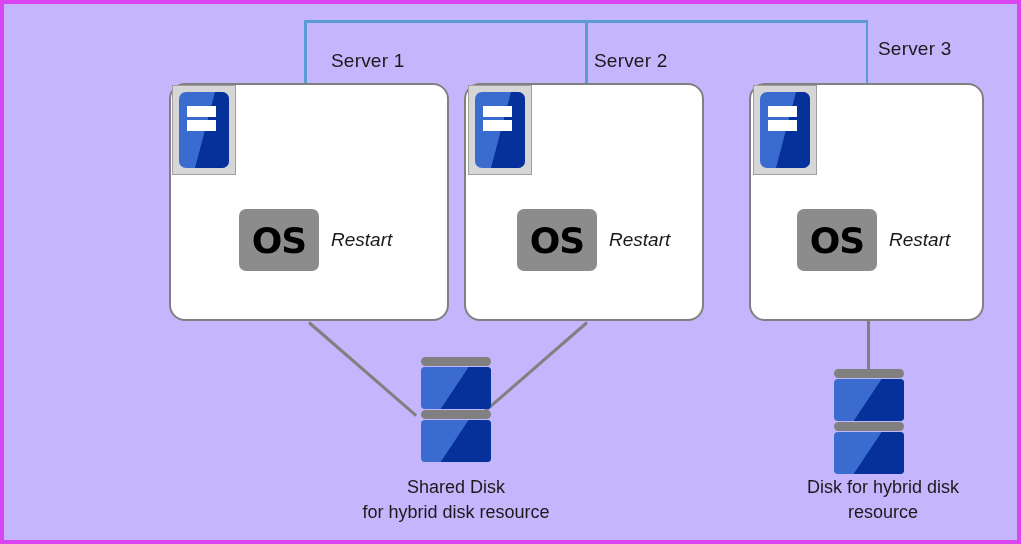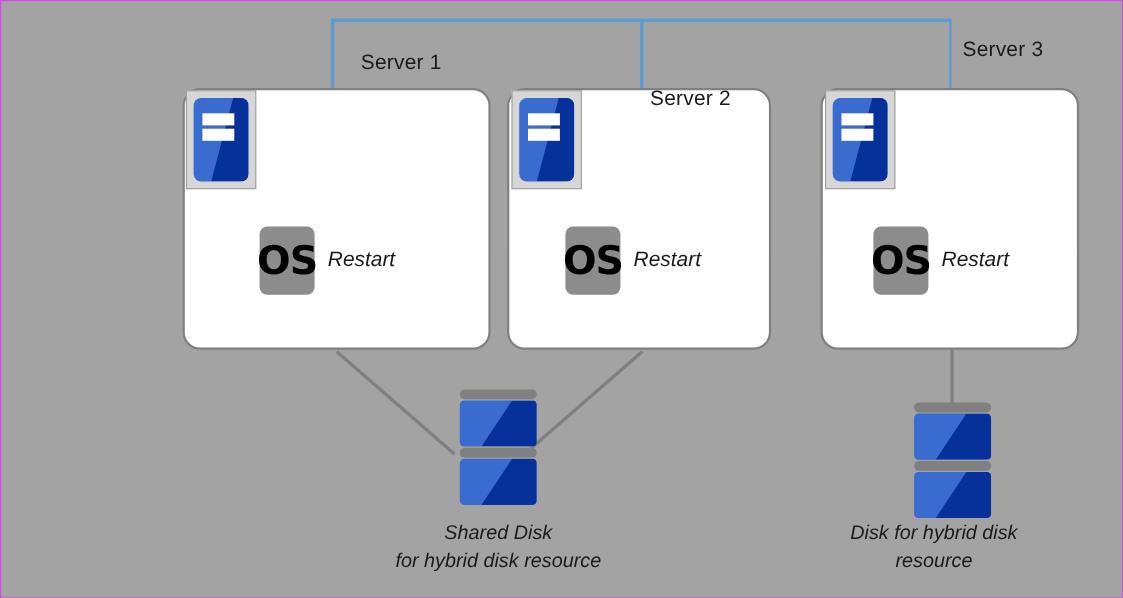--- a/index.html
+++ b/index.html
@@ -4,22 +4,22 @@
 <style>
   html, body {
     margin: 0;
     padding: 0;
     background: #ffffff;
   }
   #canvas {
     position: relative;
     width: 1021px;
     height: 544px;
-    background: #a3a3a3;
-    border: 1px solid #d946ef;
+    background: #c4b5fd;
+    border: 4px solid #d946ef;
     box-sizing: border-box;
     overflow: hidden;
     font-family: "Liberation Sans", sans-serif;
   }
 
   
   .bus-h {
     position: absolute;
     background: #5B9BD5;
   }
@@ -84,21 +84,21 @@
   .srv-bar.b2 { top: 37%; }
 
   
   .os-row {
     position: absolute;
     display: flex;
     align-items: center;
     gap: 12px;
   }
   .os-box {
-    width: 50px;
+    width: 80px;
     height: 62px;
     border-radius: 7px;
     background: #8C8C8C;
     display: flex;
     align-items: center;
     justify-content: center;
     font-size: 36px;
     font-weight: bold;
     color: #000000;
     letter-spacing: -1px;
@@ -148,21 +148,20 @@
   }
 
   
   .disk-caption {
     position: absolute;
     text-align: center;
     font-size: 18px;
     line-height: 25px;
     color: #1a1a1a;
     white-space: pre-line;
-    font-style: italic;
   }
 </style>
 </head>
 <body>
 
 <div id="canvas">
 
   <div class="bus-h" style="left:300px; top:16px; width:564px; height:2.5px;"></div>
   <div class="bus-v" style="left:300px; top:16px; width:2.5px; height:63px;"></div>
   <div class="bus-v" style="left:581px; top:16px; width:2.5px; height:63px;"></div>
@@ -180,21 +179,21 @@
       <div class="srv-bar b1"></div>
       <div class="srv-bar b2"></div>
     </div>
   </div>
   <div class="os-row" style="left:235px; top:205px;">
     <div class="os-box">OS</div>
     <div class="restart-label">Restart</div>
   </div>
 
   <div class="server-box" style="left:460px; top:79px; width:240px; height:238px;"></div>
-  <div class="server-label" style="left:590px; top:46px;margin-top:32px;">Server 2</div>
+  <div class="server-label" style="left:590px; top:46px;">Server 2</div>
   <div class="srv-icon" style="left:464px; top:81px;">
     <div class="srv-icon-inner">
       <div class="srv-bar b1"></div>
       <div class="srv-bar b2"></div>
     </div>
   </div>
   <div class="os-row" style="left:513px; top:205px;">
     <div class="os-box">OS</div>
     <div class="restart-label">Restart</div>
   </div>
@@ -220,16 +219,16 @@
   </div>
   <div class="disk-caption" style="left:332px; top:471px; width:240px;">Shared Disk
 for hybrid disk resource</div>
 
   <div class="disk" style="left:830px; top:365px;">
     <div class="disk-cap"></div>
     <div class="disk-body"></div>
     <div class="disk-cap"></div>
     <div class="disk-body"></div>
   </div>
-  <div class="disk-caption" style="left:738px; top:471px; width:220px;">Disk for hybrid disk
+  <div class="disk-caption" style="left:769px; top:471px; width:220px;">Disk for hybrid disk
 resource</div>
 
 </div>
 
 </body></html>

